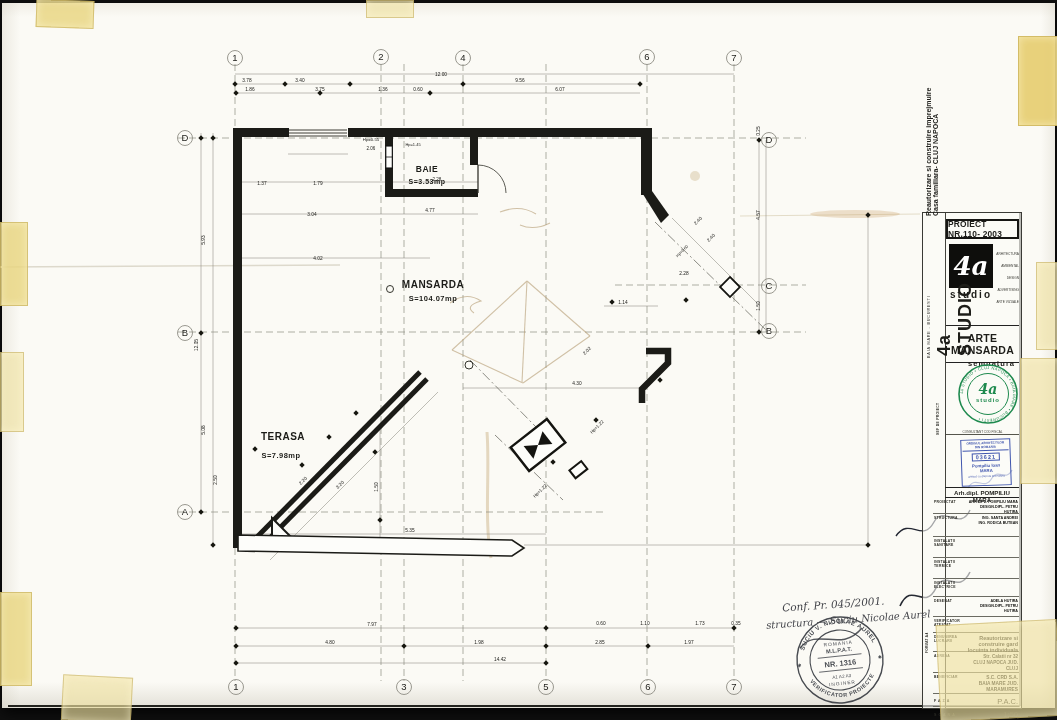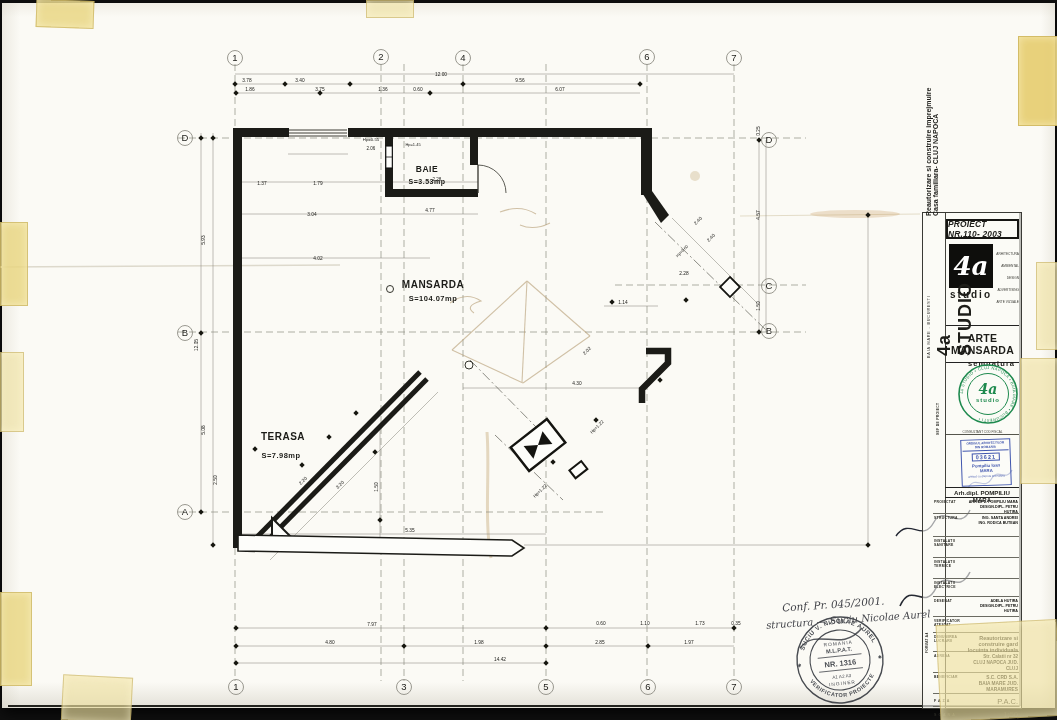--- a/index.html
+++ b/index.html
@@ -26,21 +26,21 @@
   .wline{stroke:#26261f;stroke-width:.9;fill:none;}
   .dashdot{stroke:#6f6e66;stroke-width:.8;stroke-dasharray:10 3 2 3;fill:none;}
   .pencil{stroke:#b49b72;stroke-width:1.1;fill:none;opacity:.6;}
   .thin{stroke:#33332c;fill:none;}
   
   .titleblock{position:absolute;left:922px;top:212px;width:98px;height:495px;z-index:10;
               background:rgba(252,251,246,.6);border:1px solid #3a3a35;color:#1d1d19;}
   .tb{position:absolute;box-sizing:border-box;}
   .vrot{transform-origin:0 0;transform:rotate(-90deg);}
   .tb-proj{left:23px;top:6px;width:73px;height:20px;border:2px solid #161613;display:flex;align-items:center;
-           justify-content:center;font-weight:bold;font-size:8.4px;letter-spacing:.2px;font-style:italic;}
+           justify-content:center;font-weight:bold;font-size:8.4px;letter-spacing:.2px;}
   .tb-logo{left:26px;top:31px;width:44px;height:44px;background:#0e0e0c;color:#fff;display:flex;align-items:center;
            justify-content:center;font-weight:bold;font-size:26px;font-style:italic;font-family:"DejaVu Serif",serif;}
   .tb-logo-sub{left:26px;top:76px;width:44px;text-align:center;font-weight:bold;font-size:10px;letter-spacing:2px;}
   .tb-services{left:70px;top:35px;width:26px;font-size:3.2px;color:#3c3c36;text-align:right;line-height:12px;}
   .tb-titlebox{left:23px;top:112px;width:73px;height:38px;border-top:1.5px solid #222;border-bottom:1.5px solid #222;
                padding-top:6px;}
   .tb-title{font-weight:bold;font-size:10.5px;text-align:center;letter-spacing:.2px;}
   .tb-subtitle{font-weight:bold;font-size:7.5px;text-align:right;padding-right:4px;margin-top:3px;letter-spacing:1px;}
   .tb-sideline{border-left:1px solid #44443e;}
   .tb-label{font-weight:bold;font-size:3.4px;letter-spacing:.3px;color:#2a2a24;text-transform:uppercase;}

